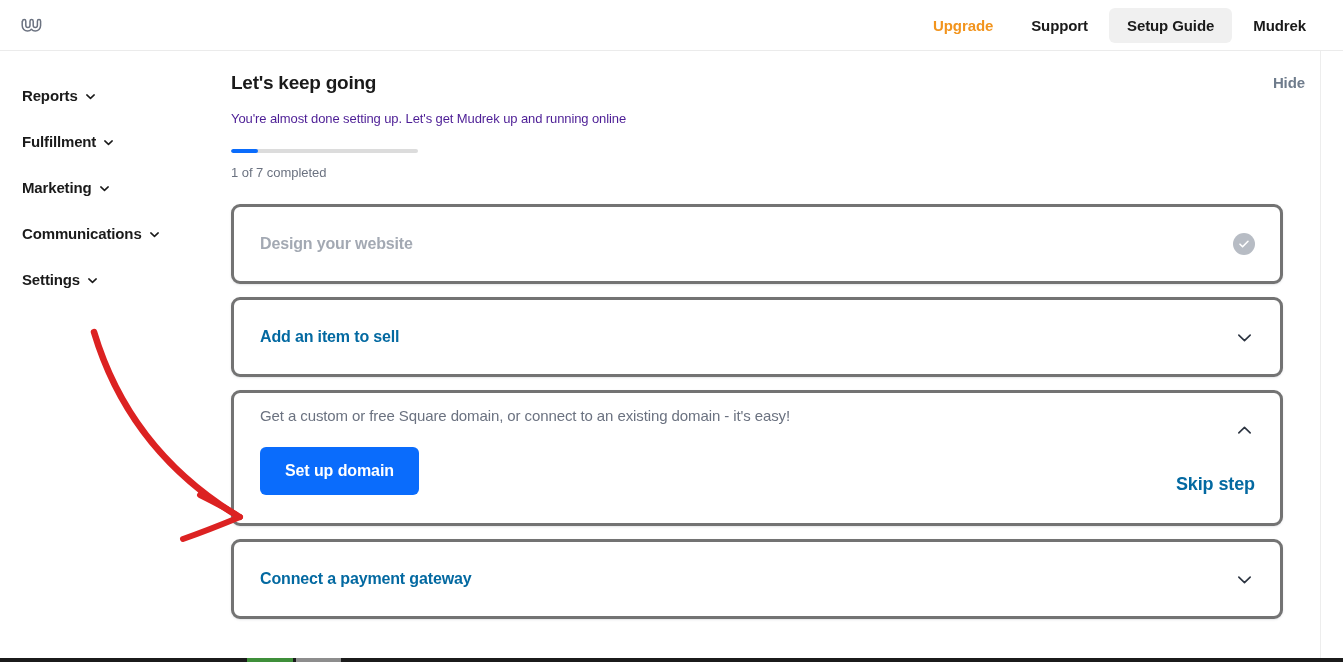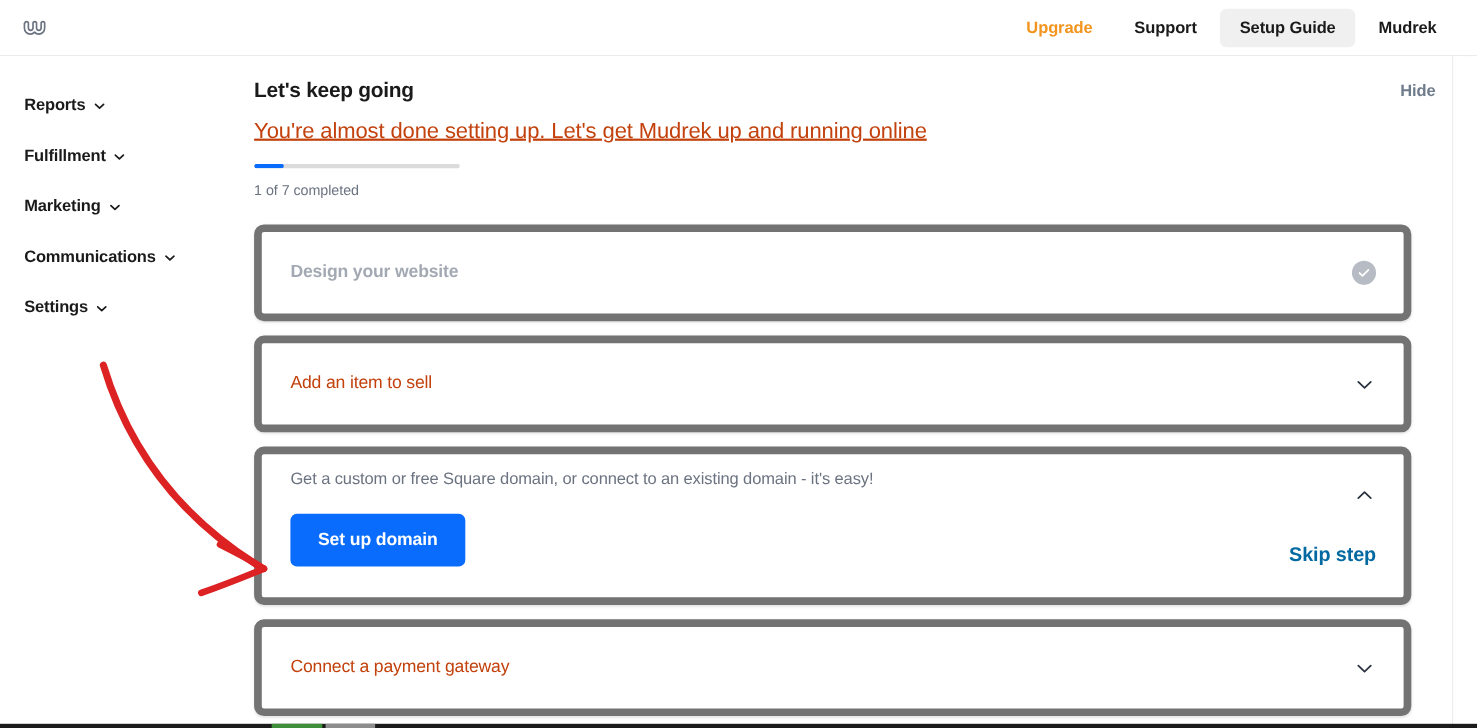--- a/index.html
+++ b/index.html
@@ -129,25 +129,24 @@
   }
   .panel-title {
     font-size: 19px;
     font-weight: 700;
     color: #1a1a1a;
     letter-spacing: -0.25px;
     line-height: 24px;
   }
   .panel-sub {
     margin-top: 14px;
-    font-size: 20px;
-    color: #c2410c;
+    font-size: 13px;
+    color: #4c1d95;
     letter-spacing: -0.1px;
     line-height: 20px;
-    text-decoration: underline;
   }
   .hide-btn {
     position: absolute;
     right: 24px;
     top: 23px;
     font-size: 15px;
     font-weight: 700;
     color: #6f7c8c;
     letter-spacing: -0.1px;
     cursor: pointer;
@@ -175,38 +174,38 @@
 
   
   .cards {
     margin-top: 24px;
     padding-left: 23px;
   }
 
   .card {
     width: 1052px;
     background: #ffffff;
-    border: 7px solid #737373;
+    border: 3px solid #737373;
     border-radius: 9px;
     box-shadow: 0 1px 3px rgba(17,24,39,0.07), 0 1px 1px rgba(17,24,39,0.04);
     margin-bottom: 13px;
     position: relative;
     padding: 0 26px;
   }
 
   .card-row {
     height: 74px;
     display: flex;
     align-items: center;
   }
 
   .card-title {
     font-size: 16px;
-    font-weight: 400;
-    color: #c2410c;
+    font-weight: 700;
+    color: #0369a1;
     letter-spacing: -0.15px;
   }
   .card-title.done {
     color: #a3a9b3;
     font-weight: 700;
   }
 
   .card-right {
     position: absolute;
     right: 25px;

